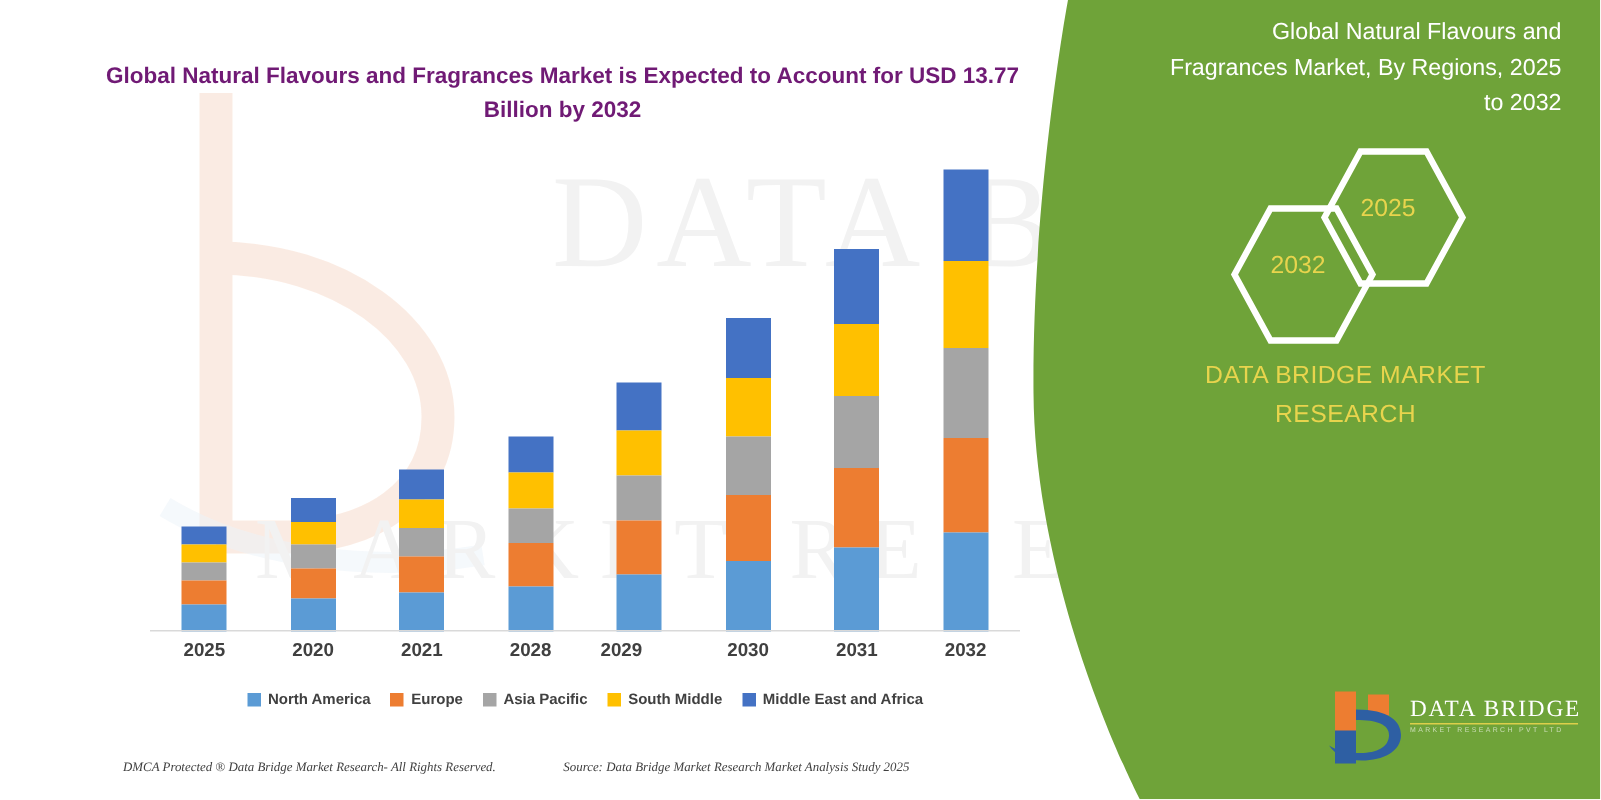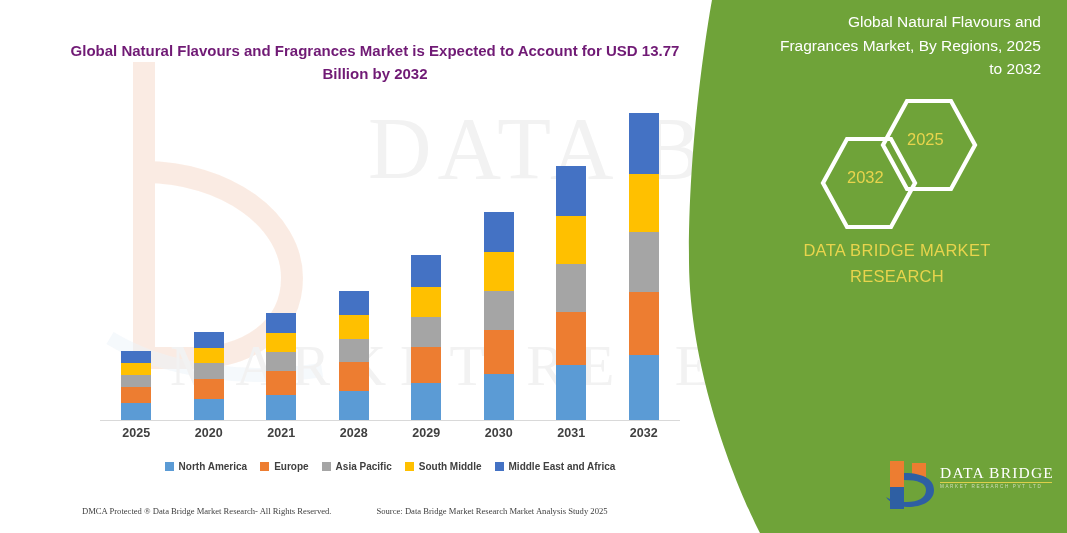--- a/index.html
+++ b/index.html
@@ -68,21 +68,21 @@
   .lg-swatch { width:9px; height:9px; flex:0 0 auto; }
   .lg-text { font-size:10px; font-weight:bold; color:#404040; white-space:nowrap; }
 
   
   #footer {
     position:absolute; left:82px; top:506px; width:600px; height:20px; z-index:3;
     display:flex; align-items:flex-start;
   }
   .ft {
     font-family:"Liberation Serif", serif;
-    font-size:8.6px; color:#3f3f3f; white-space:nowrap;
+    font-size:8.6px; color:#3f3f3f; white-space:nowrap;font-style:italic;
   }
   .ft-dmca { }
   .ft-src { margin-left:45px; }
 
   
   #green {
     position:absolute; inset:0; width:1067px; height:533px; z-index:5;
     pointer-events:none;
   }
   #greenContent {
@@ -195,21 +195,21 @@
         <div class="seg" title="North America 2032: 3.3" style="background: rgb(91, 155, 213); height: 66.2129px;"></div>
       </div>
     </div>
   <div class="axis-line"></div>
 
   <div id="xaxis">
       <div class="xlab" style="left: 0px; width: 72.5px;">2025</div>
       <div class="xlab" style="left: 72.5px; width: 72.5px;">2020</div>
       <div class="xlab" style="left: 145px; width: 72.5px;">2021</div>
       <div class="xlab" style="left: 217.5px; width: 72.5px;">2028</div>
-      <div class="xlab" style="left: 290px; width: 72.5px;">2029</div>
+      <div class="xlab" style="left: 278px; width: 72.5px;">2029</div>
       <div class="xlab" style="left: 362.5px; width: 72.5px;">2030</div>
       <div class="xlab" style="left: 435px; width: 72.5px;">2031</div>
       <div class="xlab" style="left: 507.5px; width: 72.5px;">2032</div>
     </div>
 
   <div id="legend">
       <div class="lg-item">
         <span class="lg-swatch" style="background: rgb(91, 155, 213);"></span>
         <span class="lg-text">North America</span>
       </div>

